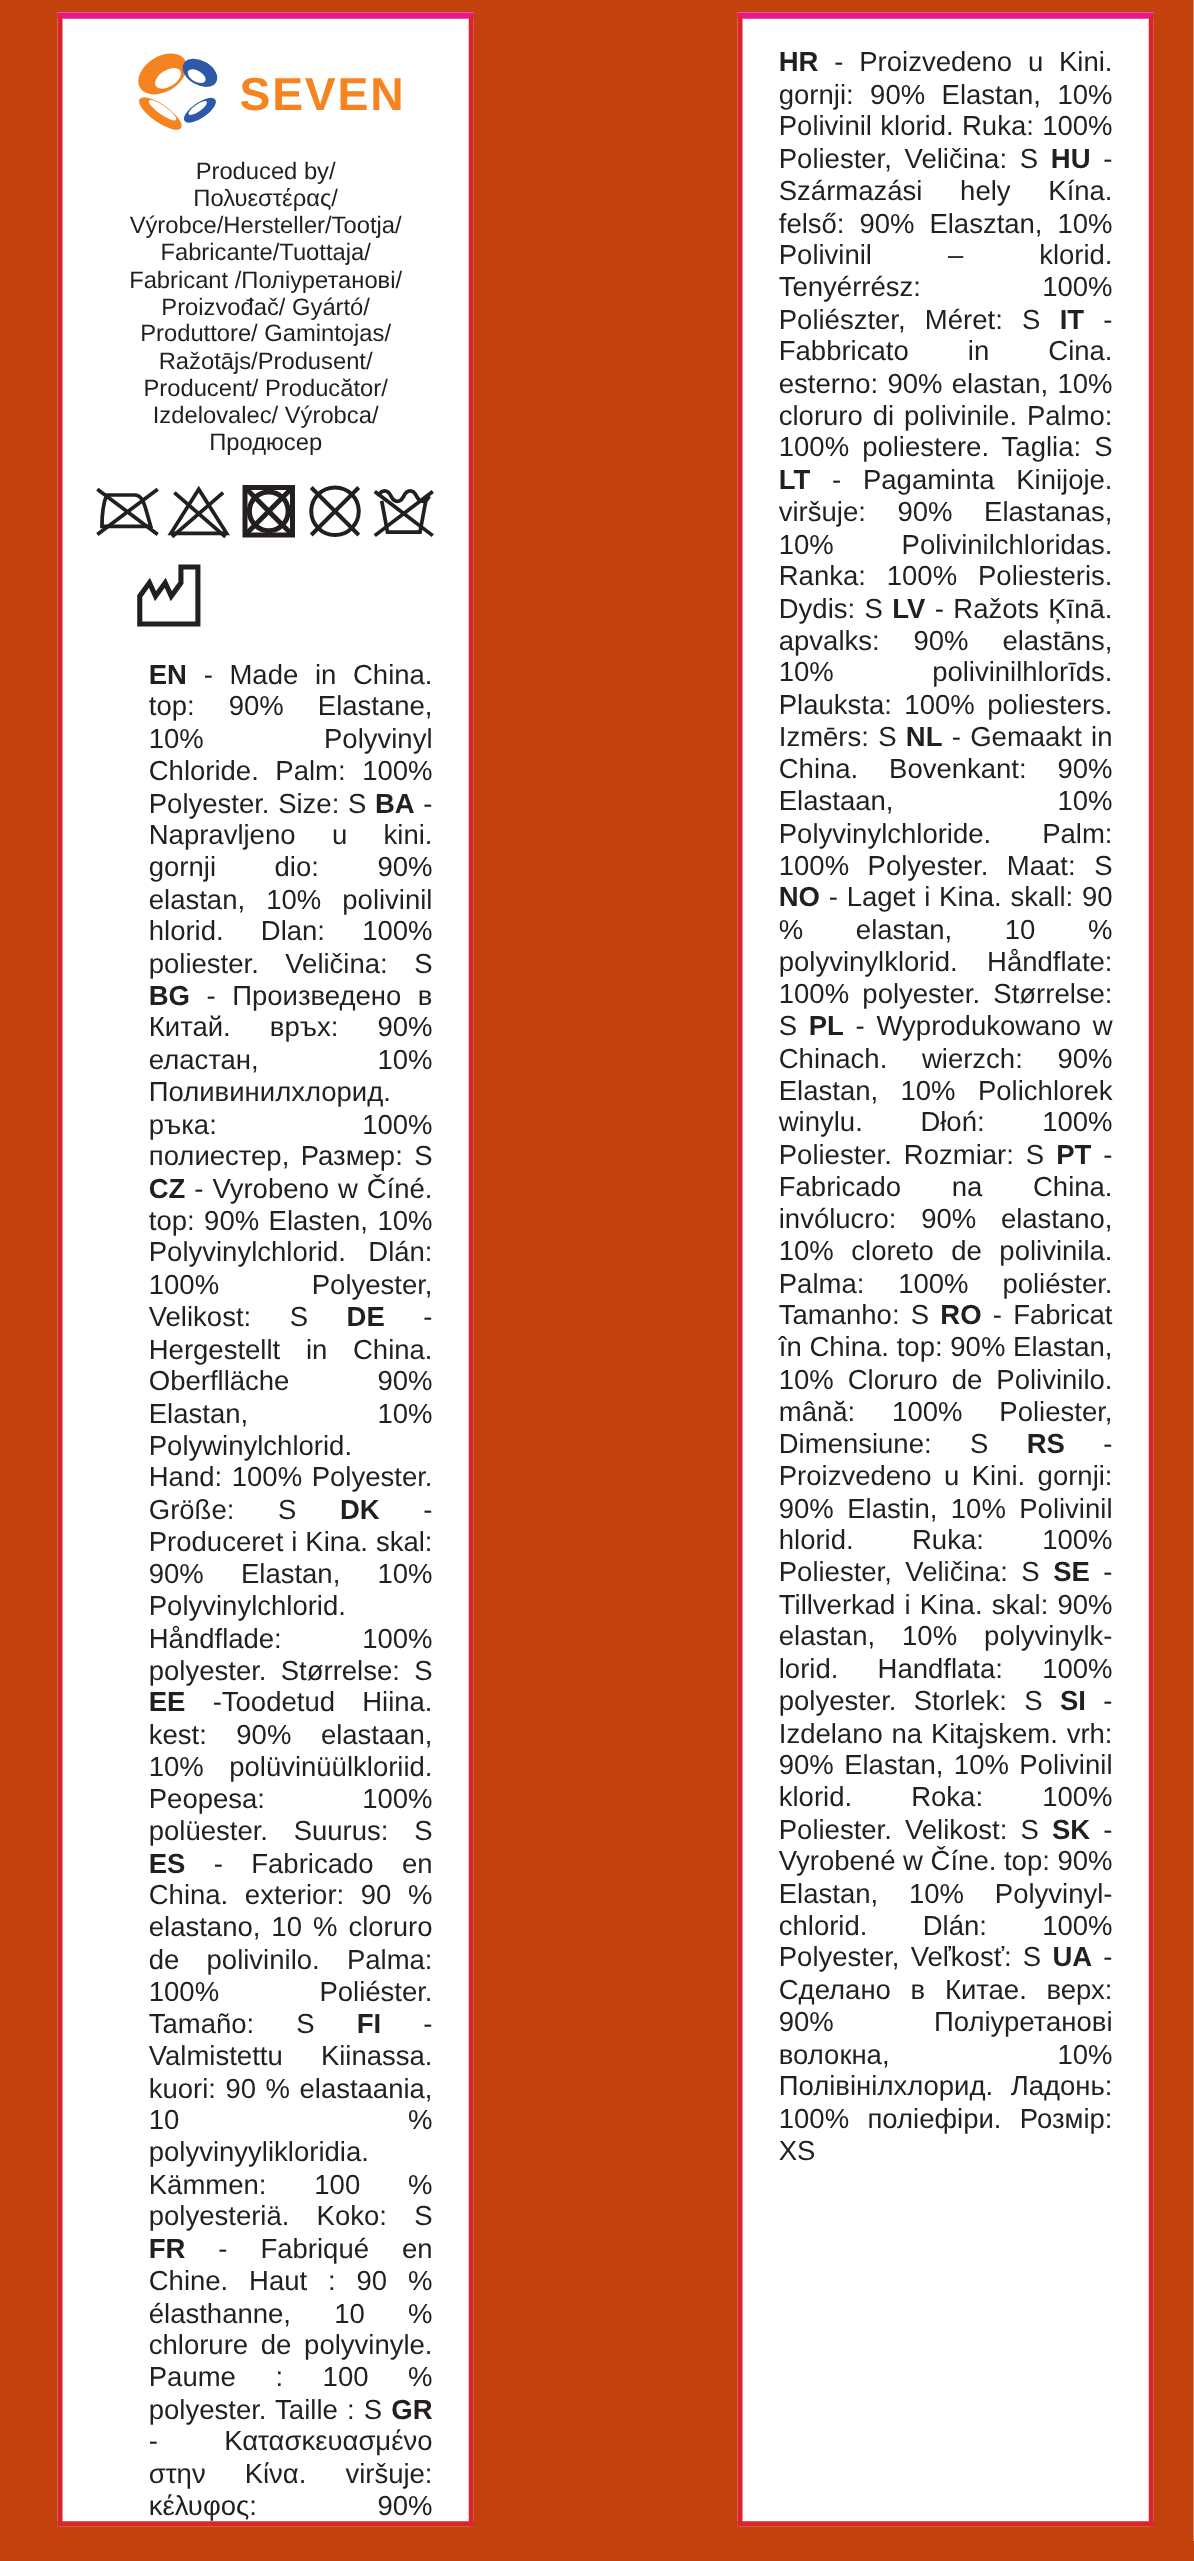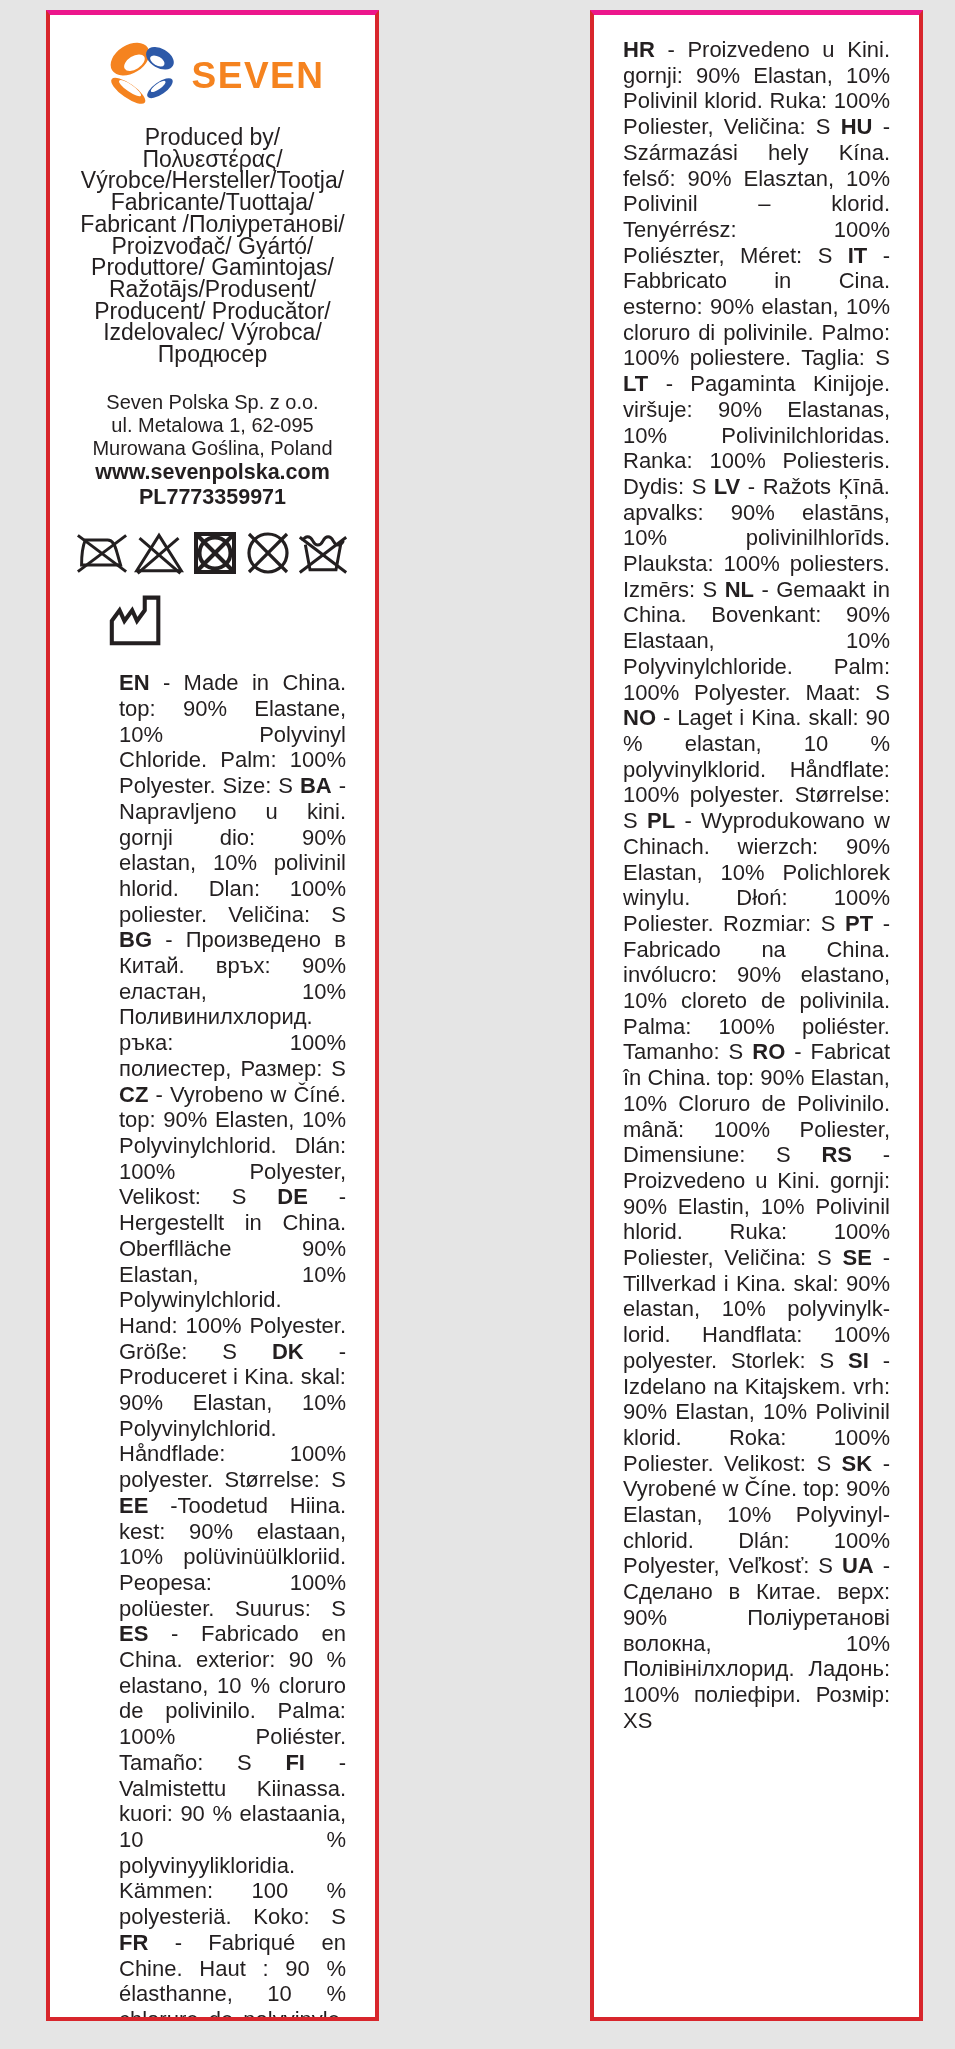--- a/index.html
+++ b/index.html
@@ -1,26 +1,26 @@
 <!DOCTYPE html>
 <html><head>
 <meta charset="utf-8">
 <style>
   html,body{margin:0;padding:0;background:#ffffff;}
-  .page{position:relative;width:955px;height:2049px;background:#e5e5e5;
+  .page{position:relative;width:955px;height:2049px;background:#c2410c;
         font-family:"Liberation Sans","DejaVu Sans",sans-serif;color:#231f20;overflow:hidden;}
   .col{position:absolute;top:10px;width:333px;height:2011px;box-sizing:border-box;
        border:4px solid #d8262c;border-top:5px solid #ec168c;background:#fff;overflow:hidden;}
   #col-left{left:46px;}
   #col-right{left:590px;}
 
   .logo{margin-top:20px;display:flex;align-items:center;justify-content:center;gap:3px;}
   .logo-text{font-size:37px;font-weight:700;color:#f5831f;letter-spacing:1.5px;line-height:1;}
 
-  .producer{margin-top:12px;text-align:center;font-size:23px;line-height:21.7px;}
+  .producer{margin-top:12px;text-align:center;font-size:19px;line-height:21.7px;}
   .address{margin-top:25px;text-align:center;font-size:20px;line-height:23.2px;}
   .address .bold{font-weight:700;font-size:21.5px;line-height:25px;}
 
   .icons-row{margin-top:20px;display:flex;justify-content:space-between;align-items:center;padding:0 26px;}
   .icons-row svg{display:block;}
   .factory{margin-top:12px;margin-left:56px;}
 
   .body-text{font-size:22px;line-height:25.7px;text-align:justify;padding:0 29px;margin:0;}
   #col-left .body-text{margin-top:18px;margin-left:40px;}
   #col-right .body-text{margin-top:22px;}
@@ -59,29 +59,20 @@
         <div>Fabricante/Tuottaja/</div>
         <div>Fabricant /Поліуретанові/</div>
         <div>Proizvođač/ Gyártó/</div>
         <div>Produttore/ Gamintojas/</div>
         <div>Ražotājs/Produsent/</div>
         <div>Producent/ Producător/</div>
         <div>Izdelovalec/ Výrobca/</div>
         <div>Продюсер</div>
       </div>
 
-    <div class="address">
-      <div>
-          <div>Seven Polska Sp. z o.o.</div>
-          <div>ul. Metalowa 1, 62-095</div>
-          <div>Murowana Goślina, Poland</div>
-        </div>
-      <div class="bold">www.sevenpolska.com</div>
-      <div class="bold">PL7773359971</div>
-    </div>
 
     <div class="icons-row">
       <svg width="52" height="44" viewBox="0 0 56 46">
         <path class="care" d="M10,9 H34 C40,9 42,15 44,22 L48,36 H6 C6,26 7.5,15 10,9 Z"></path>
         <line class="care" x1="2" y1="4" x2="54" y2="43"></line>
         <line class="care" x1="54" y1="4" x2="2" y2="43"></line>
       </svg>
       <svg width="52" height="46" viewBox="0 0 56 46">
         <path class="care" d="M28,4 L4,42 H52 Z"></path>
         <line class="care" x1="7" y1="7" x2="51" y2="45"></line>

